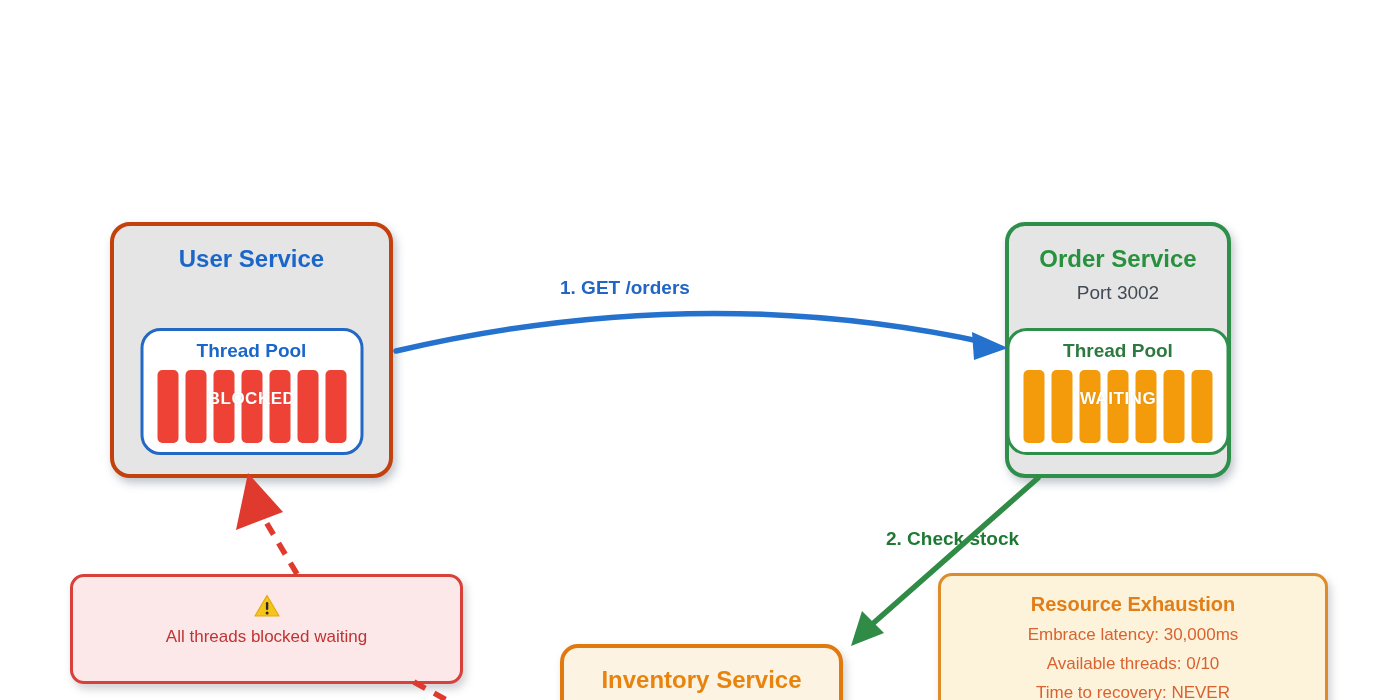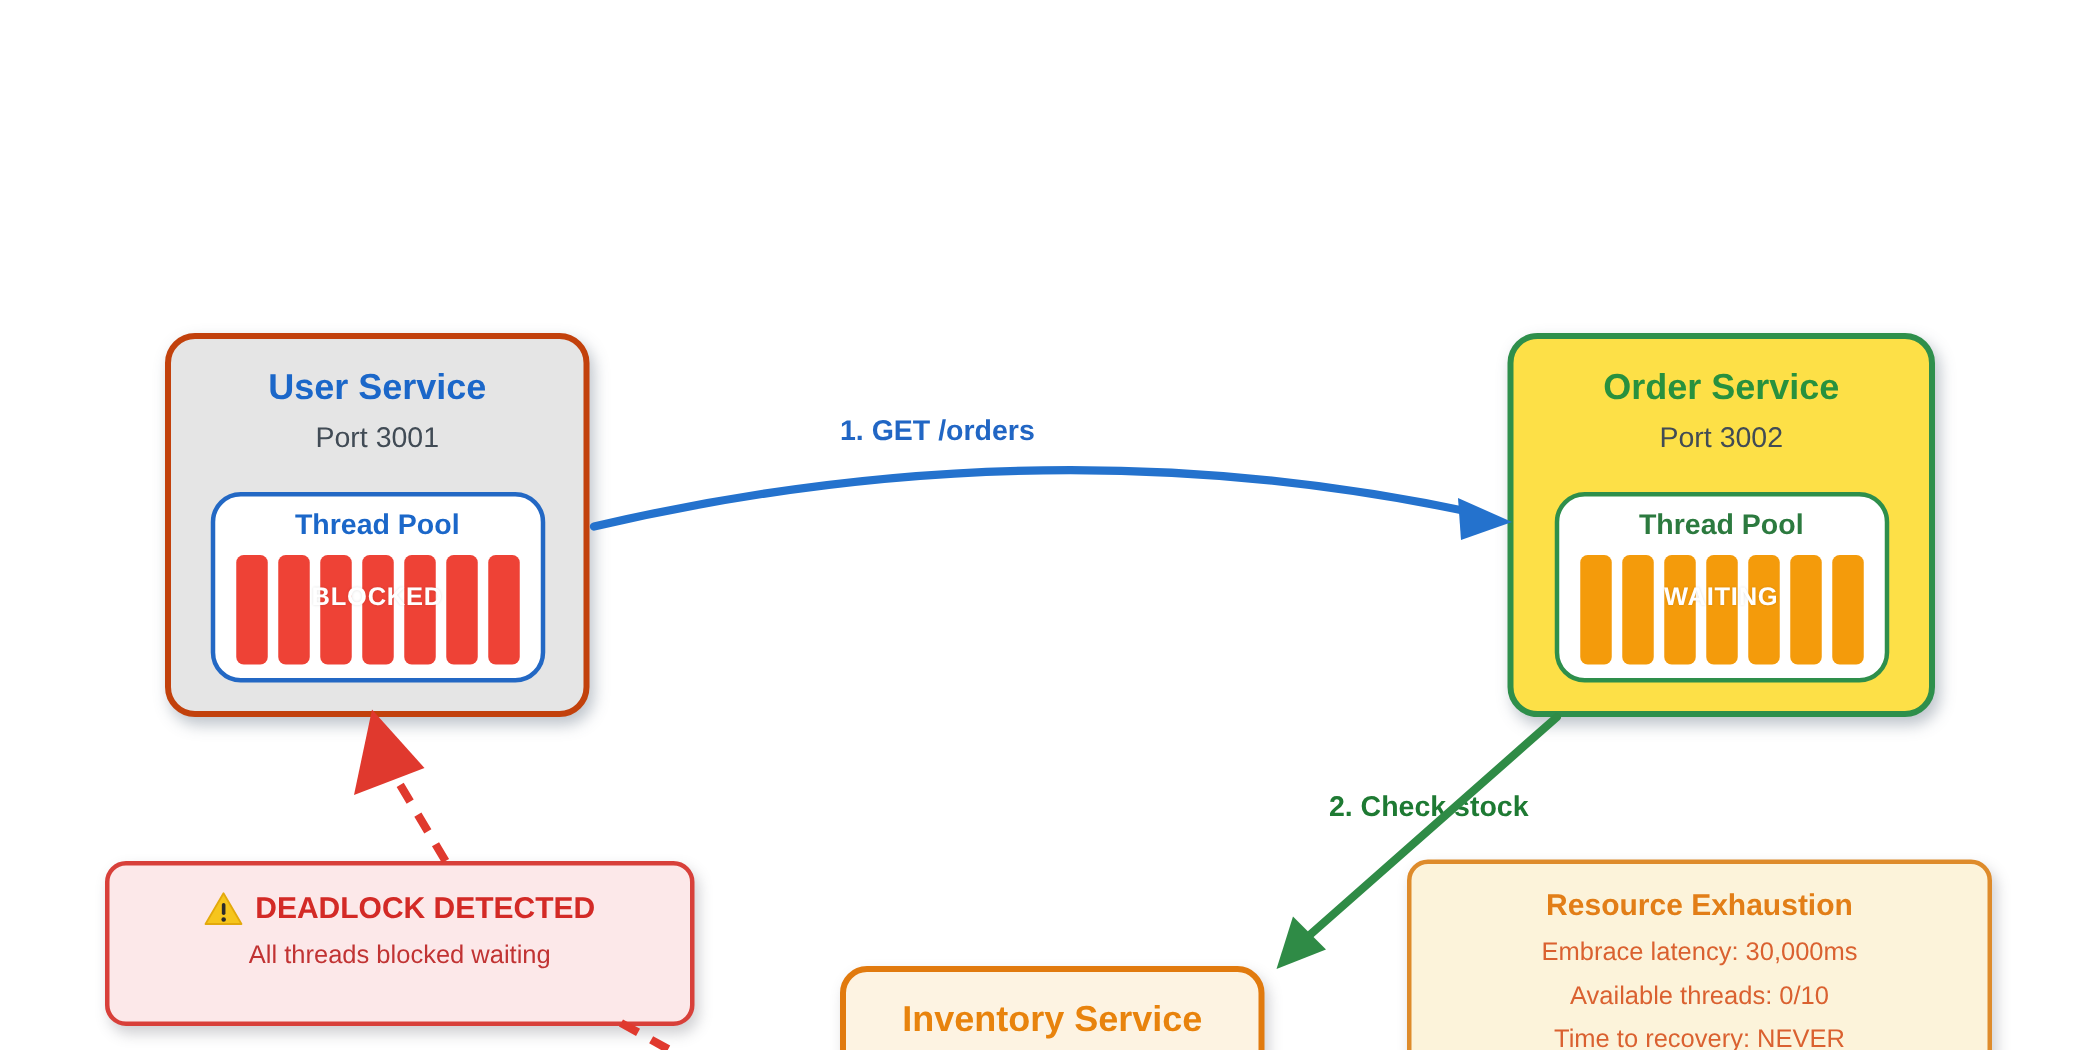--- a/index.html
+++ b/index.html
@@ -28,22 +28,22 @@
     position: absolute;
     border-radius: 20px;
     box-shadow: 3px 5px 10px rgba(70, 85, 105, 0.35);
     text-align: center;
   }
   .svc-user {
     left: 110px; top: 222px; width: 283px; height: 256px;
     background: #e5e5e5; border: 4px solid #c2410c;
   }
   .svc-order {
-    left: 1005px; top: 222px; width: 285px; height: 256px;
-    background: #fde047; border: 4px solid #2e8f4b;
+    left: 1005px; top: 222px; width: 226px; height: 256px;
+    background: #e5e5e5; border: 4px solid #2e8f4b;
   }
   .svc-title { font-size: 24px; font-weight: 800; margin-top: 19px; }
   .svc-user .svc-title { color: #1b67c9; }
   .svc-order .svc-title { color: #28913e; }
   .svc-port { font-size: 19px; color: #414b55; margin-top: 9px; }
   .pool {
     position: absolute;
     left: 50%; transform: translateX(-50%);
     top: 102px;
     width: 223px; height: 127px;
@@ -119,21 +119,20 @@
   }
 </style>
 </head>
 <body>
 
 <div class="canvas">
 
 
   <div class="service svc-user">
     <div class="svc-title">User Service</div>
-    <div class="svc-port">Port 3001</div>
     <div class="pool">
       <div class="pool-title">Thread Pool</div>
       <div class="bars-wrap">
         <div class="bars" id="user-bars">
             <div class="bar"></div>
             <div class="bar"></div>
             <div class="bar"></div>
             <div class="bar"></div>
             <div class="bar"></div>
             <div class="bar"></div>
@@ -164,21 +163,20 @@
     </div>
   </div>
 
   <div class="note note-deadlock">
     <div class="note-title">
       <svg class="warning-icon" viewBox="0 0 26 24">
         <path d="M13 1.5 L25 22 L1 22 Z" fill="#f6c51c" stroke="#e3a90c" stroke-width="1.2" stroke-linejoin="round"></path>
         <rect x="11.9" y="8" width="2.4" height="8" rx="1.2" fill="#2b2b2b"></rect>
         <circle cx="13.1" cy="19" r="1.5" fill="#2b2b2b"></circle>
       </svg>
-      <span>DEADLOCK DETECTED</span>
     </div>
     <div class="note-line">All threads blocked waiting</div>
   </div>
 
   <div class="svc-inventory">
     <div class="svc-title">Inventory Service</div>
   </div>
 
   <div class="note note-resource">
     <div class="note-title">Resource Exhaustion</div>

